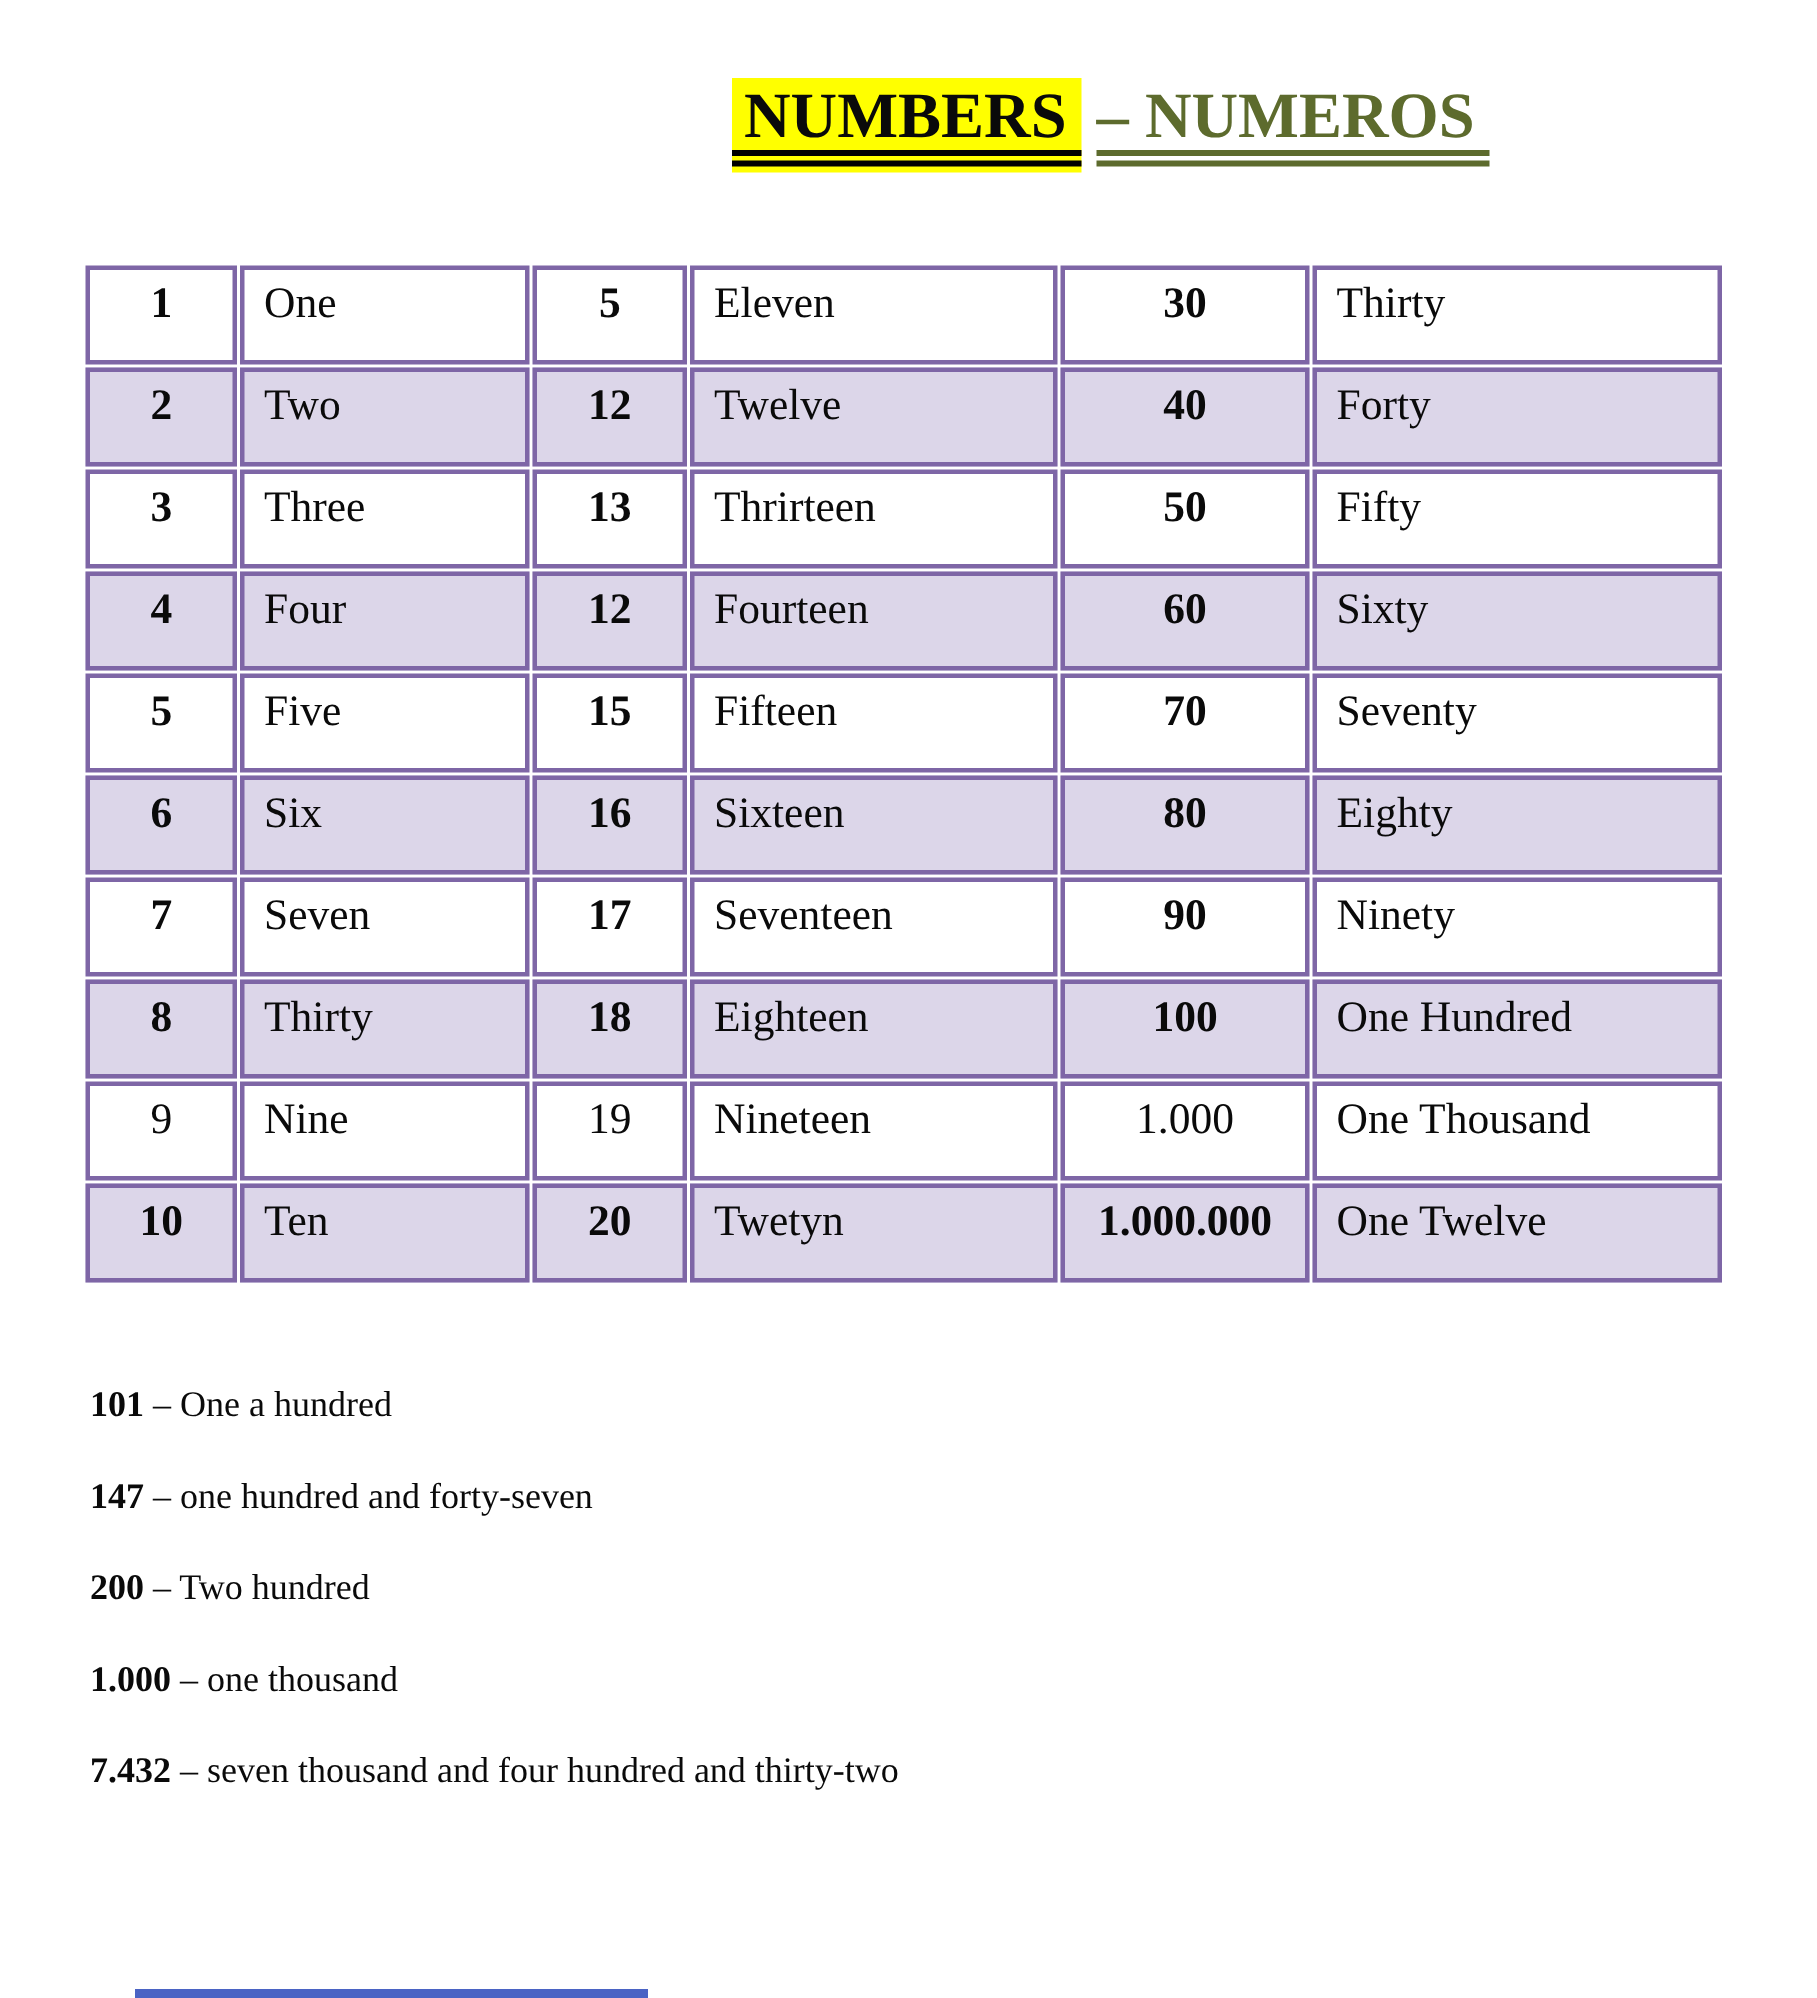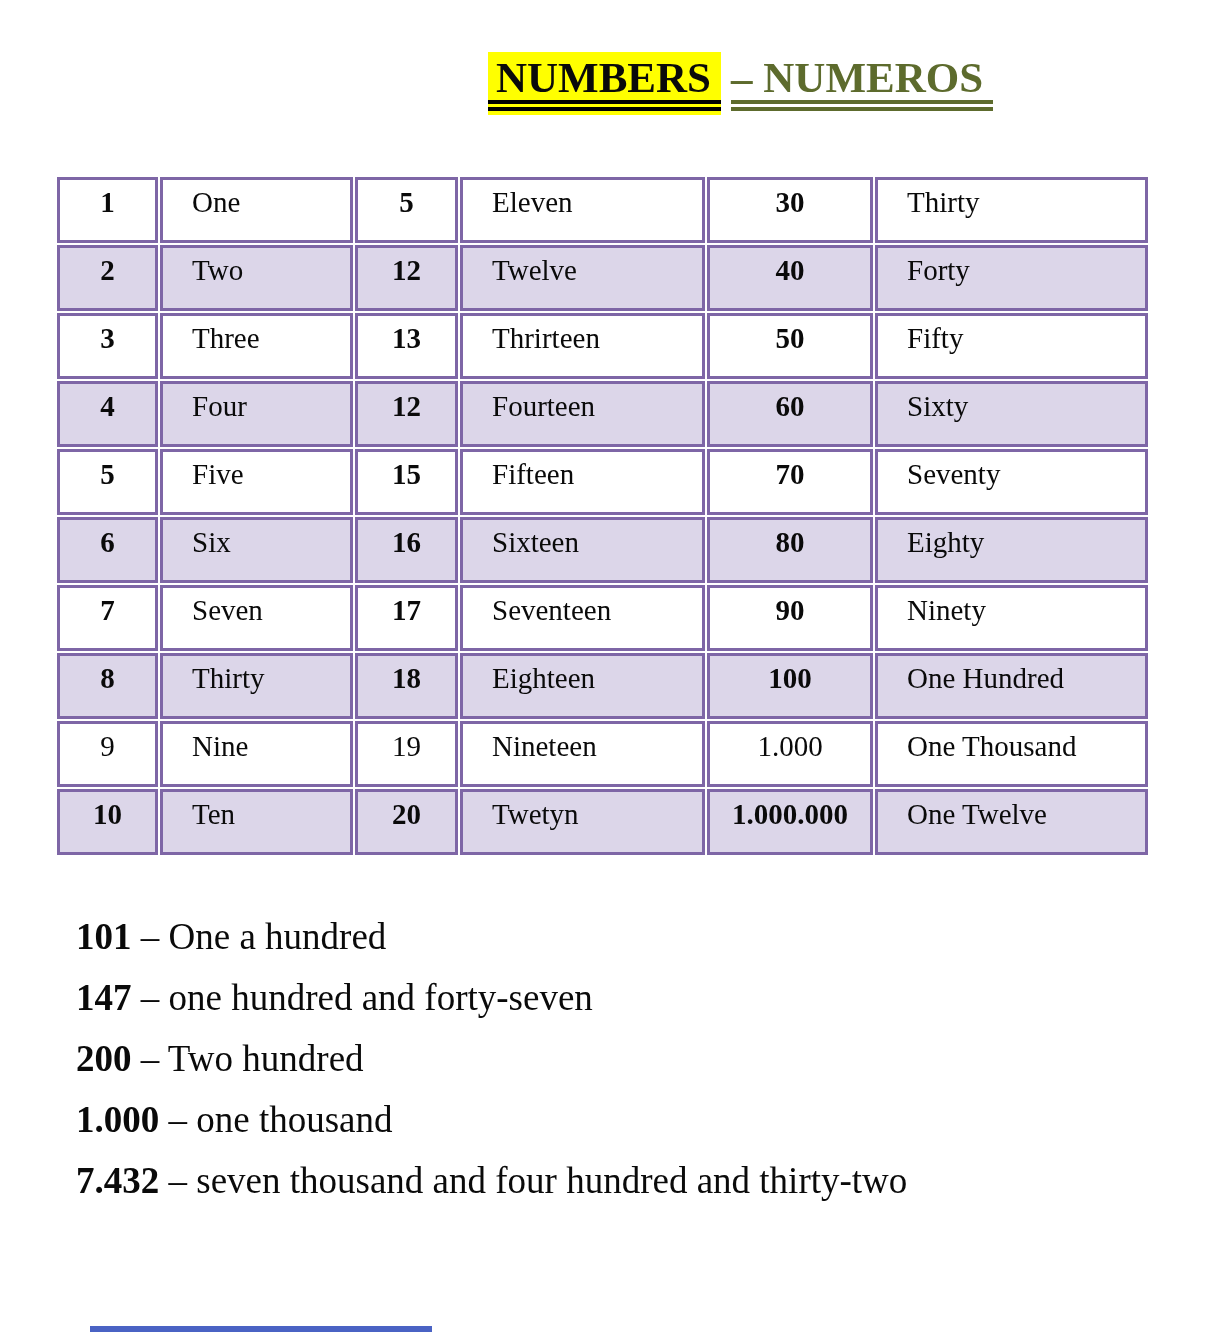--- a/index.html
+++ b/index.html
@@ -60,28 +60,28 @@
     box-sizing: border-box;
     height: 66px;
     vertical-align: top;
     padding-top: 6px;
     font-size: 29px;
     background: #ffffff;
   }
   .numtable tr.alt td { background: var(--row-alt, #dcd6e9); }
   .numtable td.num { text-align: center; font-weight: 700; }
   .numtable td.num.regular { font-weight: 400; }
-  .numtable td.word { padding-left: 29px; text-align: left; }
+  .numtable td.word { padding-left: 13px; text-align: left; }
 
   
   .notes {
     position: absolute;
-    left: 76px;
+    left: 60px;
     top: 920px;
-    font-size: 37px;
+    font-size: 24px;
   }
   .note { line-height: 34px; margin-bottom: 27px; white-space: nowrap; }
   .note b { font-weight: 700; }
 
   
   .bottom-bar {
     position: absolute;
     left: 90px;
     bottom: 0;
     width: 342px;

